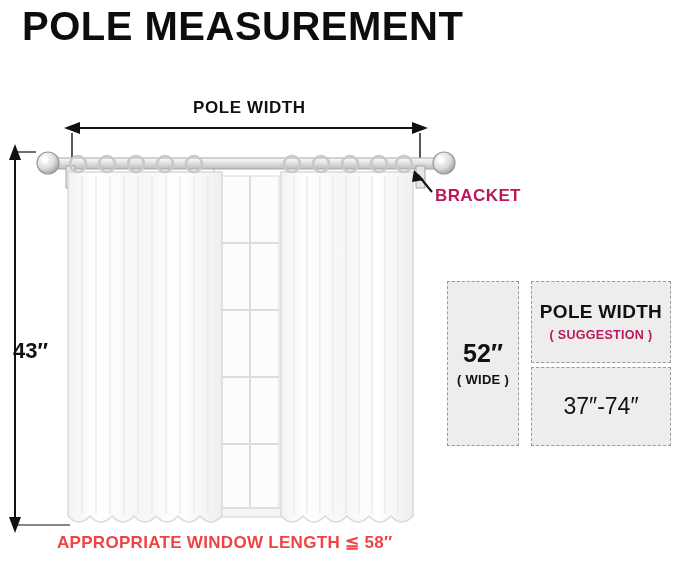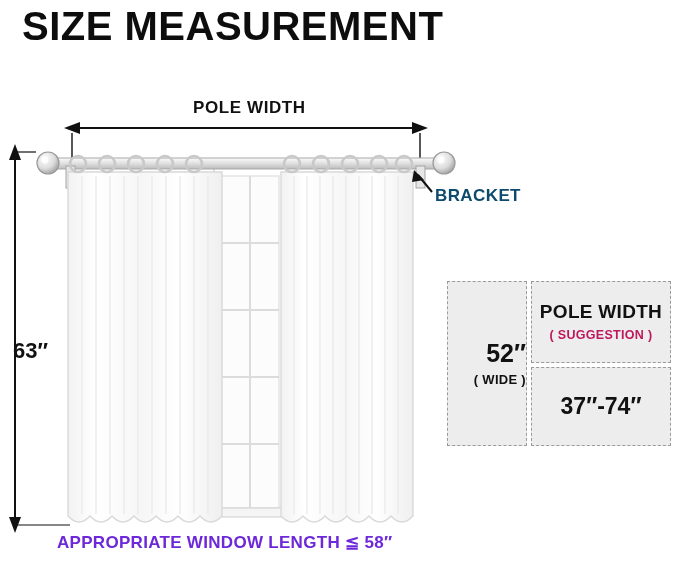--- a/index.html
+++ b/index.html
@@ -48,21 +48,21 @@
   }
 
   
   .bracket-label {
     position: absolute;
     left: 435px;
     top: 186px;
     font-size: 17px;
     font-weight: 700;
     letter-spacing: 0.4px;
-    color: #0c4a6e;
+    color: #be185d;
     white-space: nowrap;
   }
 
   
   .height-label {
     position: absolute;
     left: 13px;
     top: 338px;
     font-size: 22px;
     font-weight: 700;
@@ -71,21 +71,21 @@
   }
 
   
   .bottom-caption {
     position: absolute;
     left: 57px;
     top: 532px;
     font-size: 17px;
     font-weight: 700;
     letter-spacing: 0.3px;
-    color: #6d28d9;
+    color: #ef4444;
     white-space: nowrap;
   }
 
   
   .spec-table {
     position: absolute;
     left: 447px;
     top: 281px;
     width: 224px;
     height: 165px;
@@ -96,23 +96,22 @@
     border: 1px dashed #9a9a9a;
     box-sizing: border-box;
     display: flex;
     flex-direction: column;
     align-items: center;
     justify-content: center;
     text-align: center;
   }
   .cell-wide {
     left: 0; top: 0;
-    width: 80px;
+    width: 72px;
     height: 165px;
-    align-items: flex-end;
   }
   .cell-pole {
     left: 84px; top: 0;
     width: 140px;
     height: 82px;
   }
   .cell-range {
     left: 84px; top: 86px;
     width: 140px;
     height: 79px;
@@ -139,21 +138,21 @@
   }
   .pole-sub {
     font-size: 12.5px;
     font-weight: 700;
     letter-spacing: 0.3px;
     color: #be185d;
     margin-top: 5px;
   }
   .range-num {
     font-size: 23px;
-    font-weight: 700;
+    font-weight: 400;
     color: #111;
   }
 
   
   svg.scene {
     position: absolute;
     left: 0; top: 0;
     width: 679px;
     height: 565px;
   }
@@ -273,27 +272,27 @@
         <circle cx="404" cy="164" r="8" fill="none" stroke="#c9c9c9" stroke-width="2.6"></circle>
       </g>
     </g>
 
     <g>
       <line x1="432" y1="192" x2="418" y2="175" stroke="#111" stroke-width="2"></line>
       <polygon points="414,170 424,180 412,182" fill="#111"></polygon>
     </g>
   </svg>
 
-  <div class="title">SIZE MEASUREMENT</div>
+  <div class="title">POLE MEASUREMENT</div>
 
   <div class="pole-width-label">POLE WIDTH</div>
 
   <div class="bracket-label">BRACKET</div>
 
-  <div class="height-label">63″</div>
+  <div class="height-label">43″</div>
 
   <div class="bottom-caption">APPROPRIATE WINDOW LENGTH ≦ 58″</div>
 
   <div class="spec-table">
 
     <div class="spec-cell cell-wide">
       <div class="big-num">52″</div>
       <div class="sub-num">( WIDE )</div>
     </div>
 

